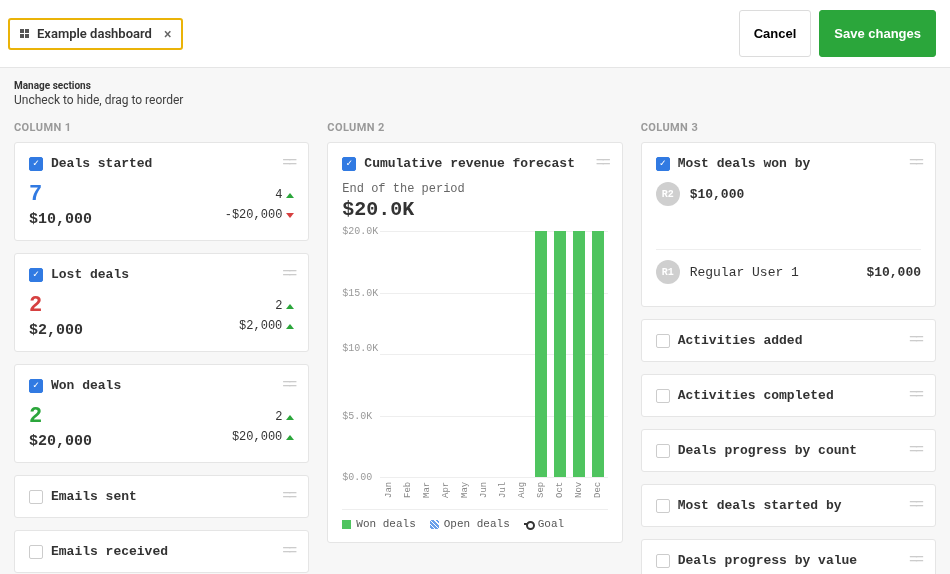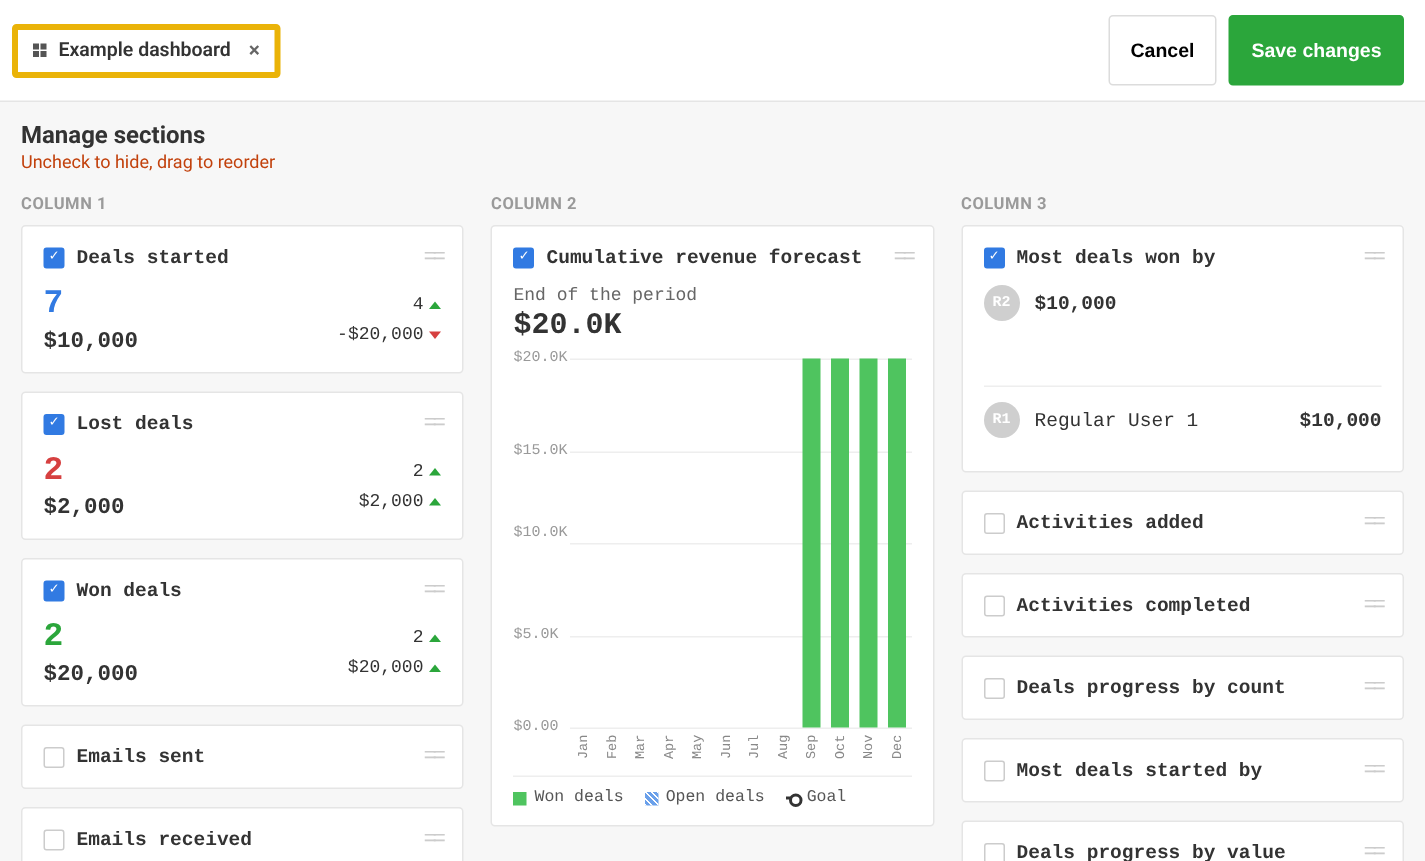--- a/index.html
+++ b/index.html
@@ -1,25 +1,25 @@
 <!DOCTYPE html>
 <html><head>
 <meta charset="utf-8">
 <style>
   * { box-sizing: border-box; margin: 0; padding: 0; }
   body { font-family: -apple-system, BlinkMacSystemFont, "Segoe UI", Roboto, sans-serif; background: #f7f7f7; color: #333; width: 950px; height: 574px; overflow: hidden; }
   .topbar { display: flex; align-items: center; justify-content: space-between; padding: 10px 14px 10px 8px; background: #fff; border-bottom: 1px solid #e5e5e5; }
-  .tab { display: flex; align-items: center; gap: 8px; border: 4px solid #eab308; border-radius: 3px; padding: 6px 10px; font-size: 13px; font-weight: 600; }
+  .tab { display: flex; align-items: center; gap: 8px; border: 2px solid #eab308; border-radius: 3px; padding: 6px 10px; font-size: 13px; font-weight: 600; }
   .tab .close { font-size: 14px; color: #666; margin-left: 4px; }
   .top-actions { display: flex; gap: 8px; }
   .btn { font-size: 13px; font-weight: 600; padding: 15px 14px; border-radius: 3px; border: 1px solid #dcdcdc; background: #fff; cursor: pointer; }
   .btn.primary { background: #2ba63b; color: #fff; border-color: #2ba63b; }
   .content { padding: 12px 14px 0 14px; }
-  .section-head h2 { font-size: 16px; font-weight: 700; margin-bottom: 2px; }
-  .section-head p { font-size: 12px; color: #c2410c; }
+  .section-head h2 { font-size: 10px; font-weight: 700; margin-bottom: 2px; }
+  .section-head p { font-size: 12px; color: #404040; }
   .cols { display: grid; grid-template-columns: 1fr 1fr 1fr; gap: 18px; margin-top: 14px; }
   .col-label { font-size: 11px; font-weight: 700; color: #9a9a9a; letter-spacing: 0.4px; margin-bottom: 8px; }
   .card { background: #fff; border: 1px solid #e5e5e5; border-radius: 3px; padding: 12px 14px; margin-bottom: 12px; position: relative; font-family: Liberation Mono, monospace; }
   .card-head { display: flex; align-items: center; gap: 8px; }
   .card-title { font-size: 13px; font-weight: 700; flex: 1; }
   .chk { width: 14px; height: 14px; border: 1px solid #ccc; border-radius: 2px; display: inline-flex; align-items: center; justify-content: center; background:#fff; flex: 0 0 auto; }
   .chk.checked { background: #317ae2; border-color: #317ae2; }
   .chk.checked::after { content: "✓"; color: #fff; font-size: 10px; line-height: 1; }
   .drag { color: #ccc; font-size: 15px; letter-spacing: -3px; }
   .metrics { display: flex; justify-content: space-between; align-items: flex-end; margin-top: 10px; }

